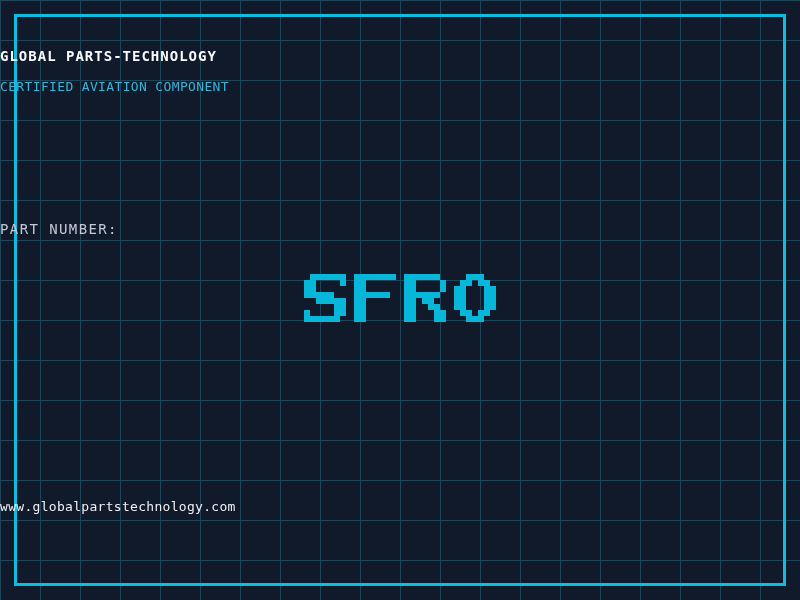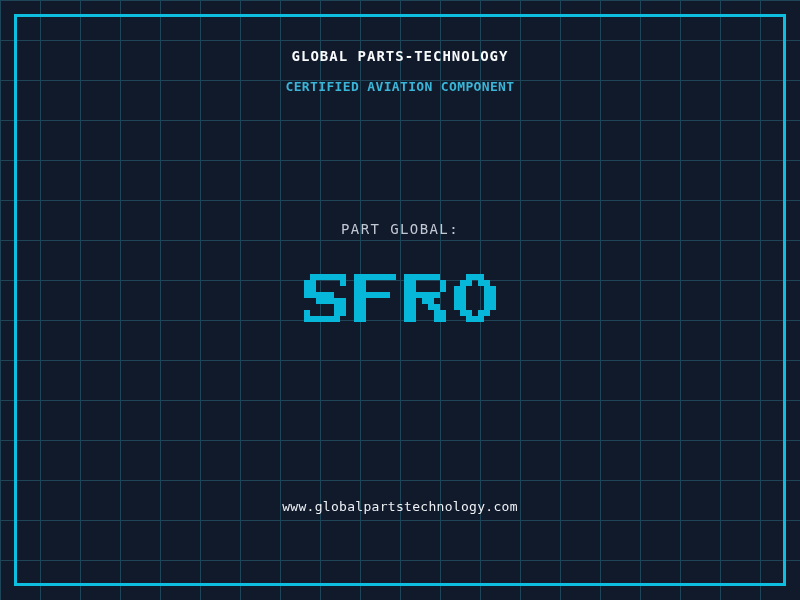--- a/index.html
+++ b/index.html
@@ -24,37 +24,35 @@
     top: 14px;
     right: 14px;
     bottom: 14px;
     border: 3px solid #0ebee0;
     pointer-events: none;
   }
   .centered-text {
     position: absolute;
     left: 0;
     width: 100%;
-    text-align: center;
     line-height: 14px;
     white-space: pre;
   }
   .company-name {
     top: 49px;
     font-size: 14px;
     font-weight: bold;
     letter-spacing: 1.0px;
     color: #f8fafc;
   }
   .certification-line {
     top: 80px;
     font-size: 13px;
     letter-spacing: 0.35px;
     color: #3ab5d8;
-    font-weight: bold;
   }
   .part-label {
     top: 222px;
     font-size: 14px;
     letter-spacing: 1.4px;
     color: #c3c9d4;
   }
   .part-number-display {
     position: absolute;
     top: 272px;
@@ -78,21 +76,21 @@
 </style>
 </head>
 <body>
 
 <div class="frame"></div>
 
 <div class="centered-text company-name">GLOBAL PARTS-TECHNOLOGY</div>
 
 <div class="centered-text certification-line">CERTIFIED AVIATION COMPONENT</div>
 
-<div class="centered-text part-label">PART GLOBAL:</div>
+<div class="centered-text part-label">PART NUMBER:</div>
 
 <div class="part-number-display">
     <svg viewBox="0 0 7 8" width="42" height="52">
       <rect x="1" y="0" width="1.05" height="1.05" fill="#06b7d9"></rect>
       <rect x="2" y="0" width="1.05" height="1.05" fill="#06b7d9"></rect>
       <rect x="3" y="0" width="1.05" height="1.05" fill="#06b7d9"></rect>
       <rect x="4" y="0" width="1.05" height="1.05" fill="#06b7d9"></rect>
       <rect x="5" y="0" width="1.05" height="1.05" fill="#06b7d9"></rect>
       <rect x="6" y="0" width="1.05" height="1.05" fill="#06b7d9"></rect>
       <rect x="0" y="1" width="1.05" height="1.05" fill="#06b7d9"></rect>

